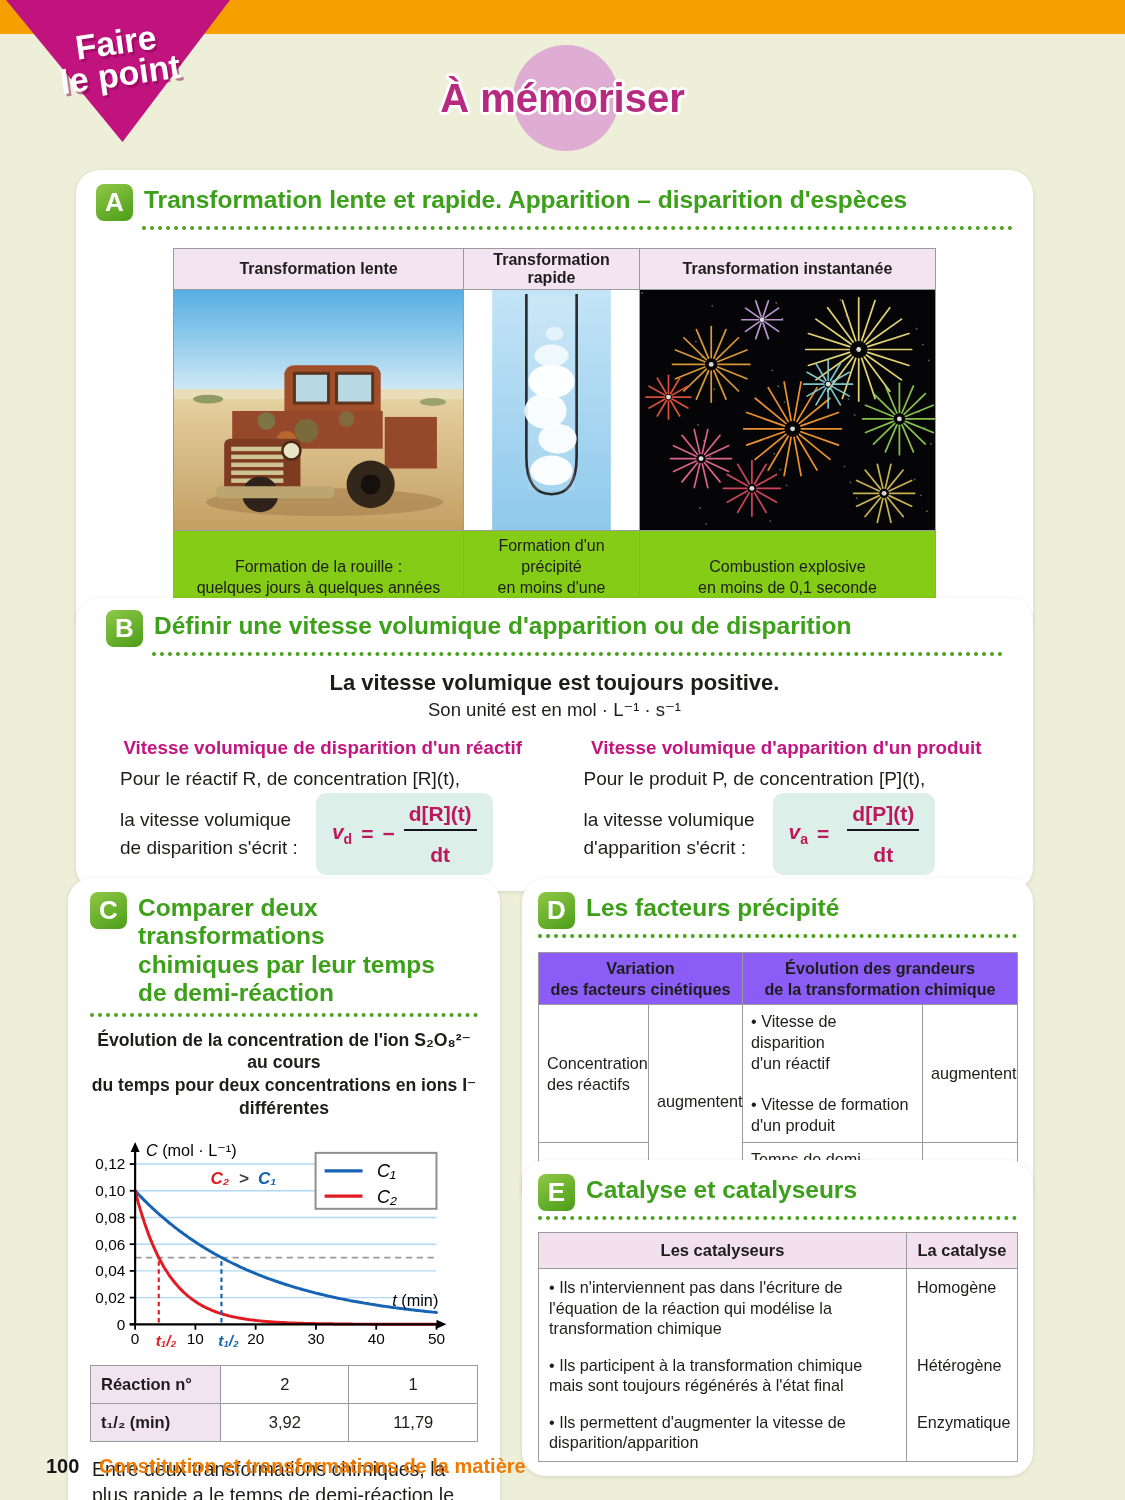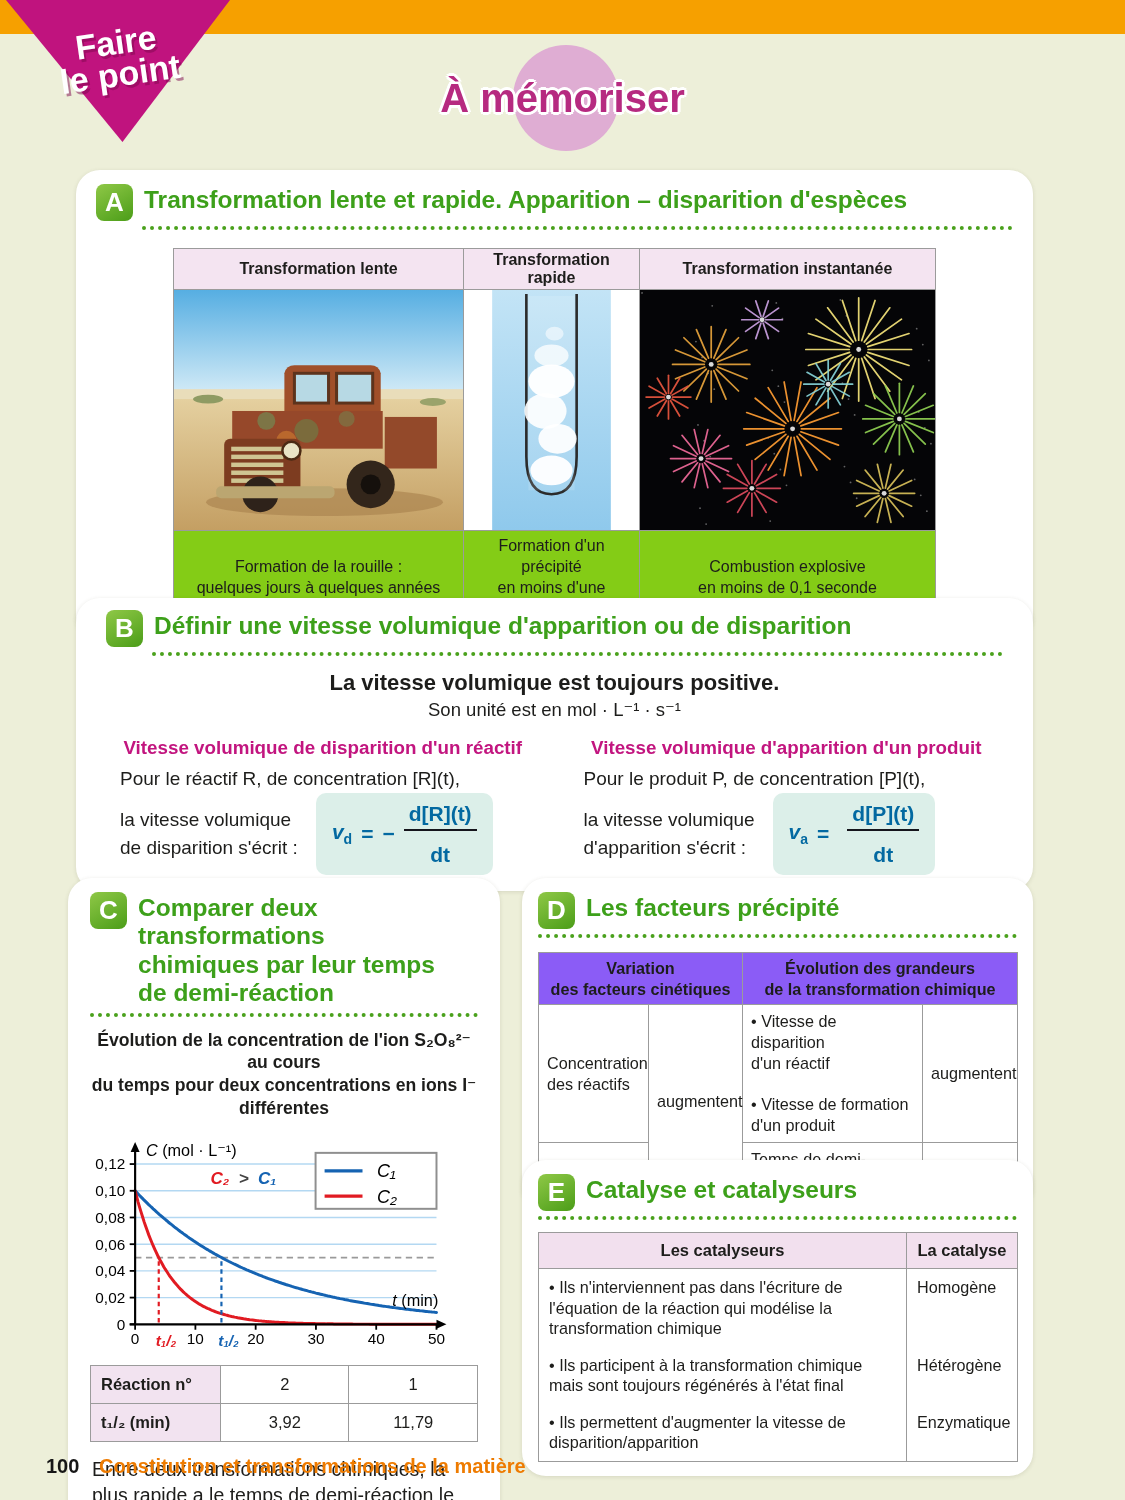--- a/index.html
+++ b/index.html
@@ -44,21 +44,21 @@
   
   .b-lead{margin:14px 0 0;text-align:center;font-weight:800;font-size:22px;}
   .b-unit{margin:3px 0 0;text-align:center;font-size:18.5px;}
   .b-cols{display:grid;grid-template-columns:1fr 1fr;gap:10px 58px;padding:0 14px;margin-top:16px;}
   .b-sub{margin:0 0 9px;text-align:center;color:#c2157f;font-size:18.8px;font-weight:800;}
   .b-line1{margin:0;font-size:19px;}
   .b-row{display:flex;align-items:center;margin-top:3px;}
   .b-lines{font-size:19px;line-height:1.5;}
   .b-lines span{display:block;}
   .formula-box{margin-left:18px;background:#dcefe9;border-radius:10px;padding:9px 16px;display:flex;align-items:center;gap:9px;
-               font-size:21px;font-weight:800;color:#0369a1;}
+               font-size:21px;font-weight:800;color:#be185d;}
   .f-v sub{font-size:14px;font-weight:800;}
   .frac{display:inline-flex;flex-direction:column;align-items:center;line-height:1.12;}
   .frac .num{padding:0 5px 3px;border-bottom:2.5px solid #15151c;}
   .frac .den{padding-top:12px;}
 
   
   .c-subtitle{margin:12px 0 0;text-align:center;font-weight:800;font-size:17.6px;line-height:1.3;}
   #chart-svg{display:block;width:100%;margin-top:4px;}
   .c-table{border-collapse:collapse;margin:8px auto 0;}
   .c-table th,.c-table td{border:1px solid #9b9b9b;font-size:16.5px;height:33px;padding:2px 10px;}

